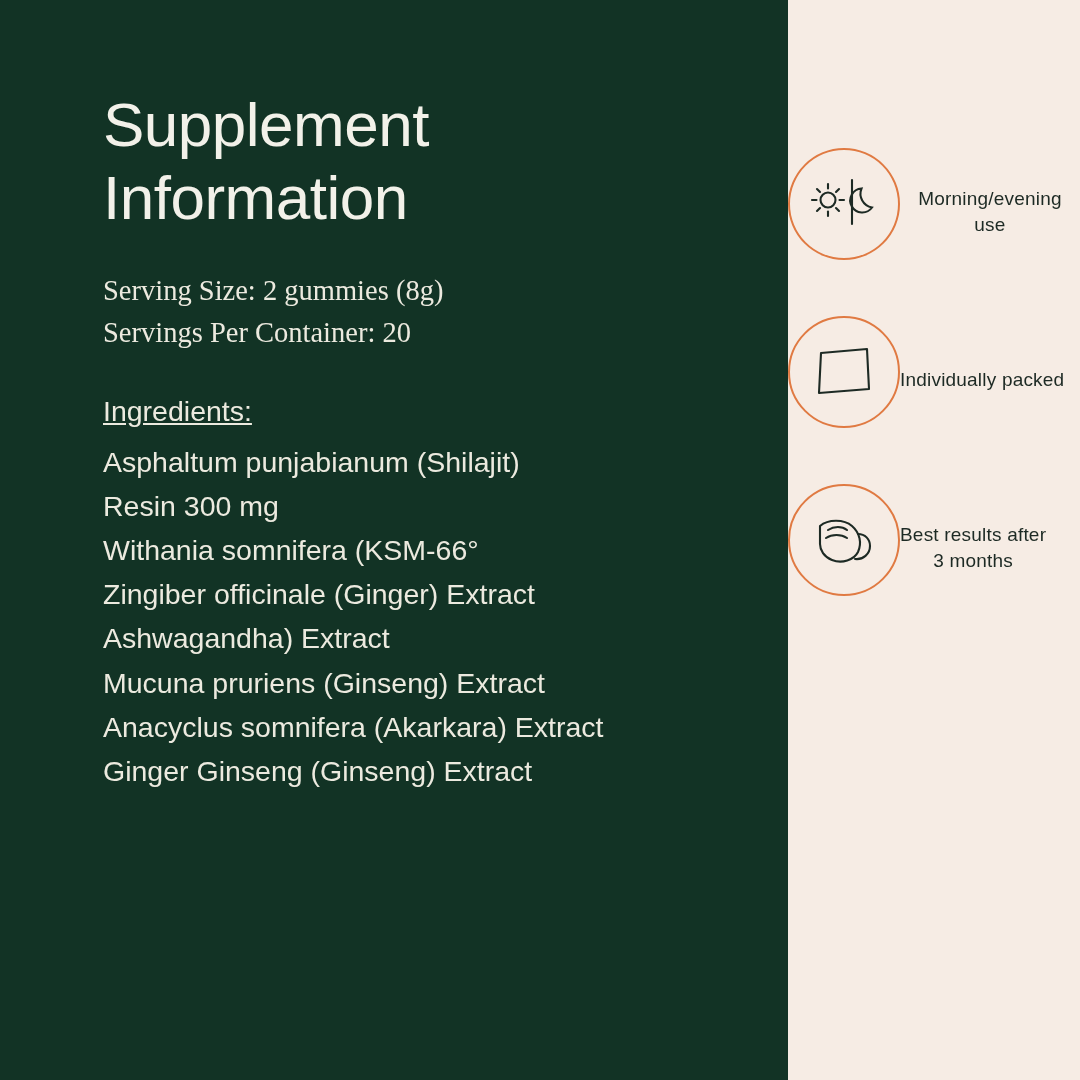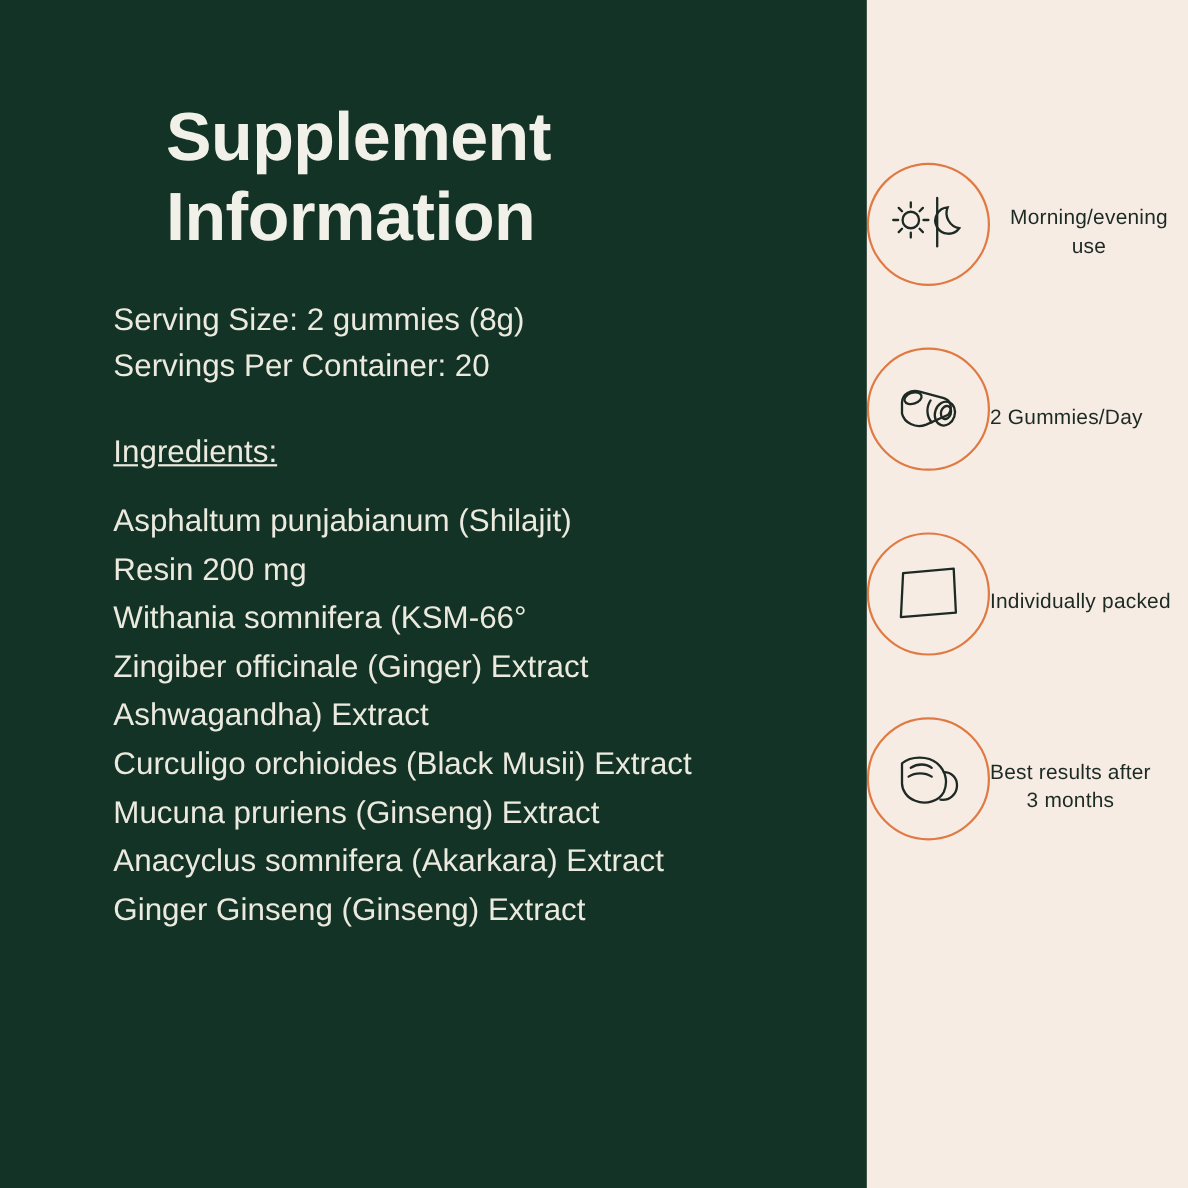--- a/index.html
+++ b/index.html
@@ -19,41 +19,41 @@
     width: 788px;
     height: 1080px;
     background: #123325;
     padding: 88px 0 0 103px;
     position: relative;
   }
   .headline {
     color: #f2f1e9;
     font-size: 62px;
     line-height: 1.18;
-    font-weight: 700;
+    font-weight: 400;
     letter-spacing: -0.5px;
     white-space: pre-line;
-    margin-left: 48px;
   }
   .serving-block {
     margin-top: 36px;
     color: #eceadf;
     font-size: 28.5px;
     line-height: 1.48;
     font-weight: 400;
+    font-family: Liberation Serif, serif;
   }
   .ingredients-label {
     margin-top: 40px;
     color: #eceadf;
     font-size: 28.5px;
     font-weight: 400;
     text-decoration: underline;
   }
   .ingredient-list {
-    margin-top: 24px;
+    margin-top: 12px;
     list-style: none;
   }
   .ingredient-list li {
     color: #eceadf;
     font-size: 28.5px;
     line-height: 1.55;
     font-weight: 400;
     white-space: nowrap;
   }
 
@@ -105,25 +105,24 @@
 
   <div class="serving-block">
     <div>Serving Size: 2 gummies (8g)</div>
     <div>Servings Per Container: 20</div>
   </div>
 
   <div class="ingredients-label">Ingredients:</div>
 
   <ul class="ingredient-list">
     <li>Asphaltum punjabianum (Shilajit)</li>
-    <li>Resin 200 mg</li>
+    <li>Resin 300 mg</li>
     <li>Withania somnifera (KSM-66°</li>
     <li>Zingiber officinale (Ginger) Extract</li>
     <li>Ashwagandha) Extract</li>
-    <li>Curculigo orchioides (Black Musii) Extract</li>
     <li>Mucuna pruriens (Ginseng) Extract</li>
     <li>Anacyclus somnifera (Akarkara) Extract</li>
     <li>Ginger Ginseng (Ginseng) Extract</li>
   </ul>
 </div>
 
 <div class="right-panel">
 
   <div class="feature">
     <div class="icon-circle">
@@ -137,32 +136,20 @@
         <line x1="28" y1="34" x2="31" y2="37"></line>
         <line x1="9" y1="37" x2="12" y2="34"></line>
         <line x1="28" y1="18" x2="31" y2="15"></line>
         <line x1="44" y1="6" x2="44" y2="50"></line>
         <path d="M64 33.5a12 12 0 1 1-10.5-19 14 14 0 0 0 10.5 19z"></path>
       </svg>
     </div>
     <div class="feature-caption">Morning/evening use</div>
   </div>
 
-  <div class="feature">
-    <div class="icon-circle">
-      <svg width="72" height="56" viewBox="0 0 72 56" fill="none" stroke="#1d2a24" stroke-width="2.1" stroke-linecap="round" stroke-linejoin="round">
-        <path d="M12 22 C12 14 20 10 28 12 L50 18 C57 20 58 28 54 33 L34 42 C24 46 14 40 12 32 Z"></path>
-        <ellipse cx="22" cy="18" rx="8" ry="5" transform="rotate(-18 22 18)"></ellipse>
-        <path d="M38 20 C34 26 34 34 39 40"></path>
-        <ellipse cx="51" cy="32" rx="9" ry="11" transform="rotate(18 51 32)"></ellipse>
-        <ellipse cx="52" cy="31" rx="4.5" ry="6" transform="rotate(18 52 31)"></ellipse>
-      </svg>
-    </div>
-    <div class="feature-caption">2 Gummies/Day</div>
-  </div>
 
   <div class="feature">
     <div class="icon-circle">
       <svg width="66" height="62" viewBox="0 0 66 62" fill="none" stroke="#1d2a24" stroke-width="2.1" stroke-linejoin="round">
         <path d="M10 12 L56 8 L58 48 L8 52 Z"></path>
       </svg>
     </div>
     <div class="feature-caption">Individually packed</div>
   </div>
 

